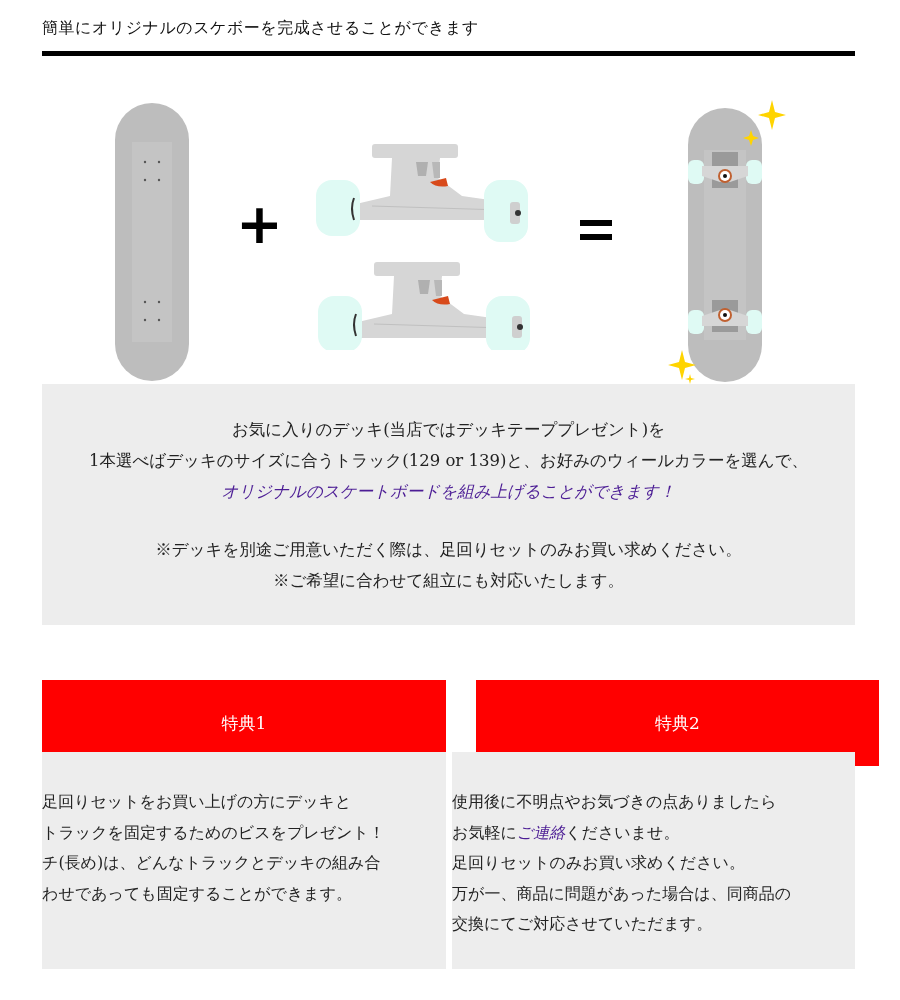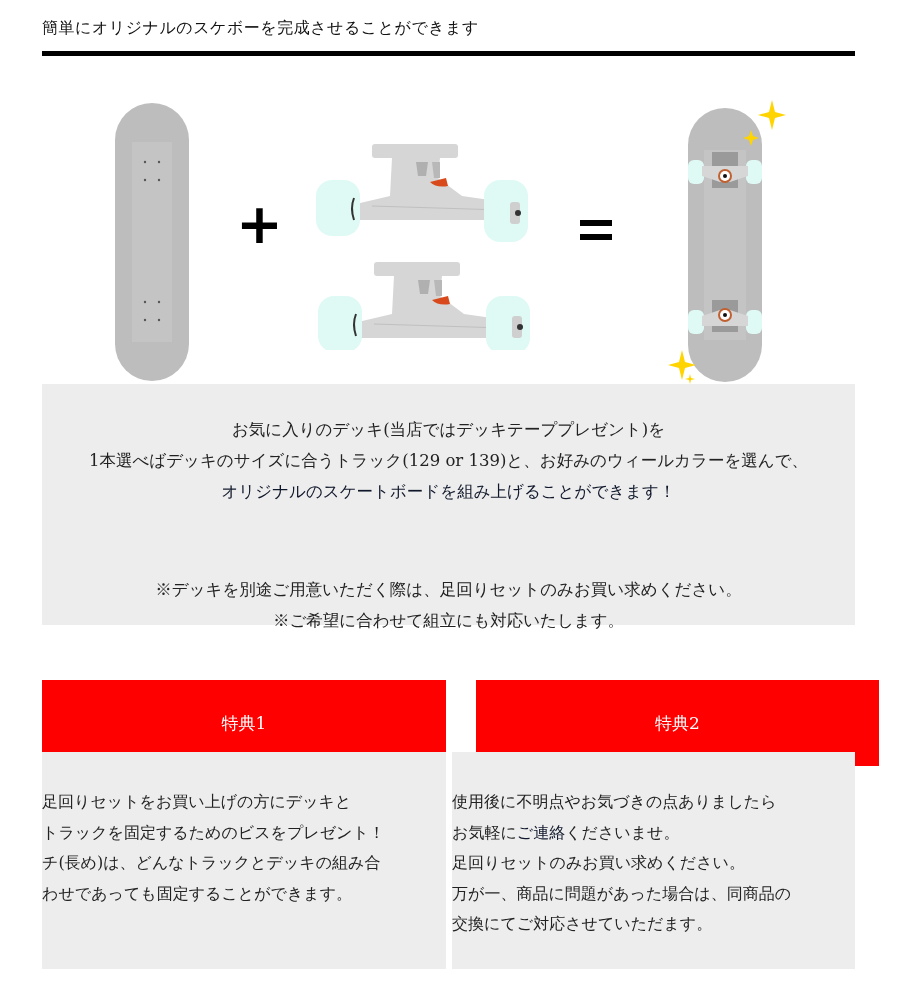--- a/index.html
+++ b/index.html
@@ -7,22 +7,22 @@
          font-family:"DejaVu Serif","Liberation Serif",serif; color:#222; }
   .title { position:absolute; left:42px; top:18px; font-size:16px; letter-spacing:0.5px; color:#111; }
   .title-rule { position:absolute; left:42px; top:51px; width:813px; height:5px; background:#000; }
 
   .illust { position:absolute; left:0; top:90px; width:900px; height:310px; }
   .op { position:absolute; font-family:"DejaVu Sans","Liberation Sans",sans-serif; font-weight:bold; color:#000; }
 
   .intro { position:absolute; left:42px; top:384px; width:813px; height:241px; background:#ededed;
            text-align:center; font-size:16.5px; line-height:31px; }
   .intro .p1 { position:absolute; left:0; right:0; top:30px; }
-  .intro .p2 { position:absolute; left:0; right:0; top:150px;margin-top:40px; }
-  .red { color:#0f172a; }
+  .intro .p2 { position:absolute; left:0; right:0; top:150px; }
+  .red { color:#4c1d95;font-style:italic; }
 
   .perk-head { position:absolute; top:680px; height:86px; background:#ff0000; color:#fff;
                font-size:17px; display:flex; align-items:center; justify-content:center; }
   .perk-body { position:absolute; top:752px; height:217px; background:#ededed;
                font-size:16px; line-height:30.5px; }
   .perk-body .txt { position:absolute; left:0; right:0; top:35px; }
 </style>
 </head>
 <body>
 

